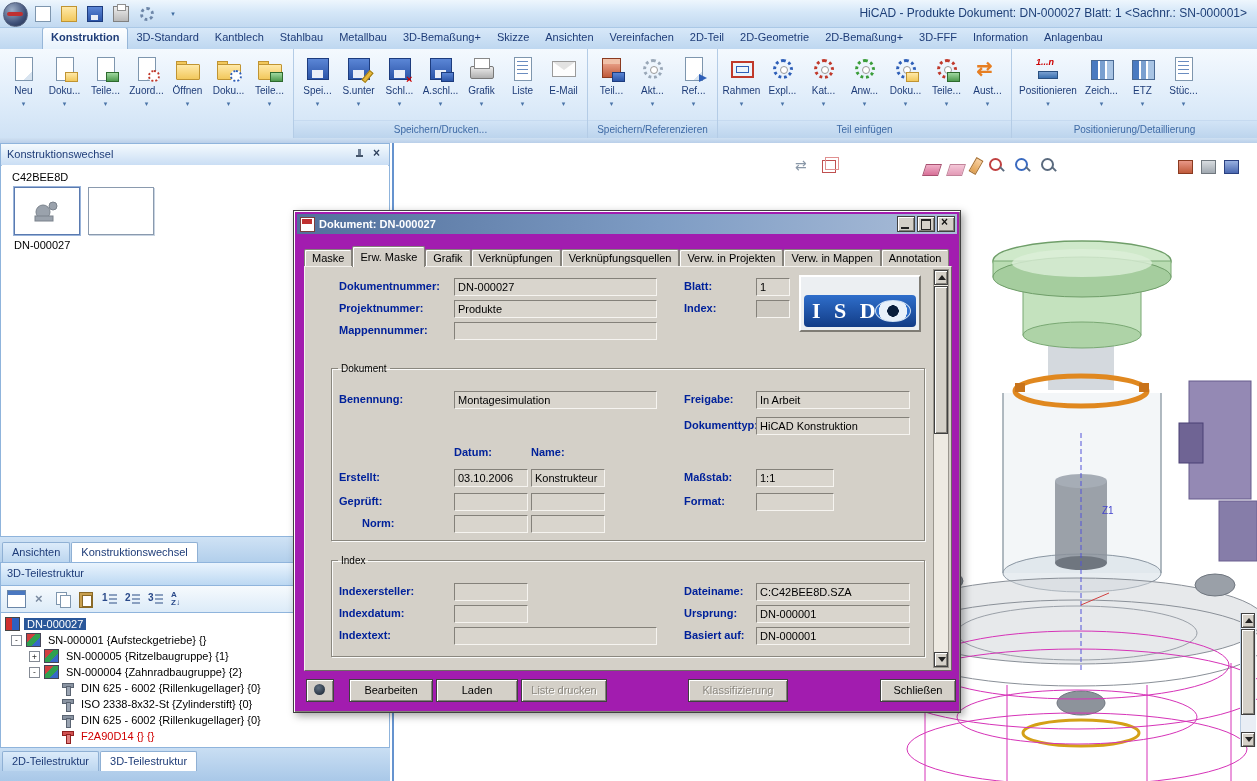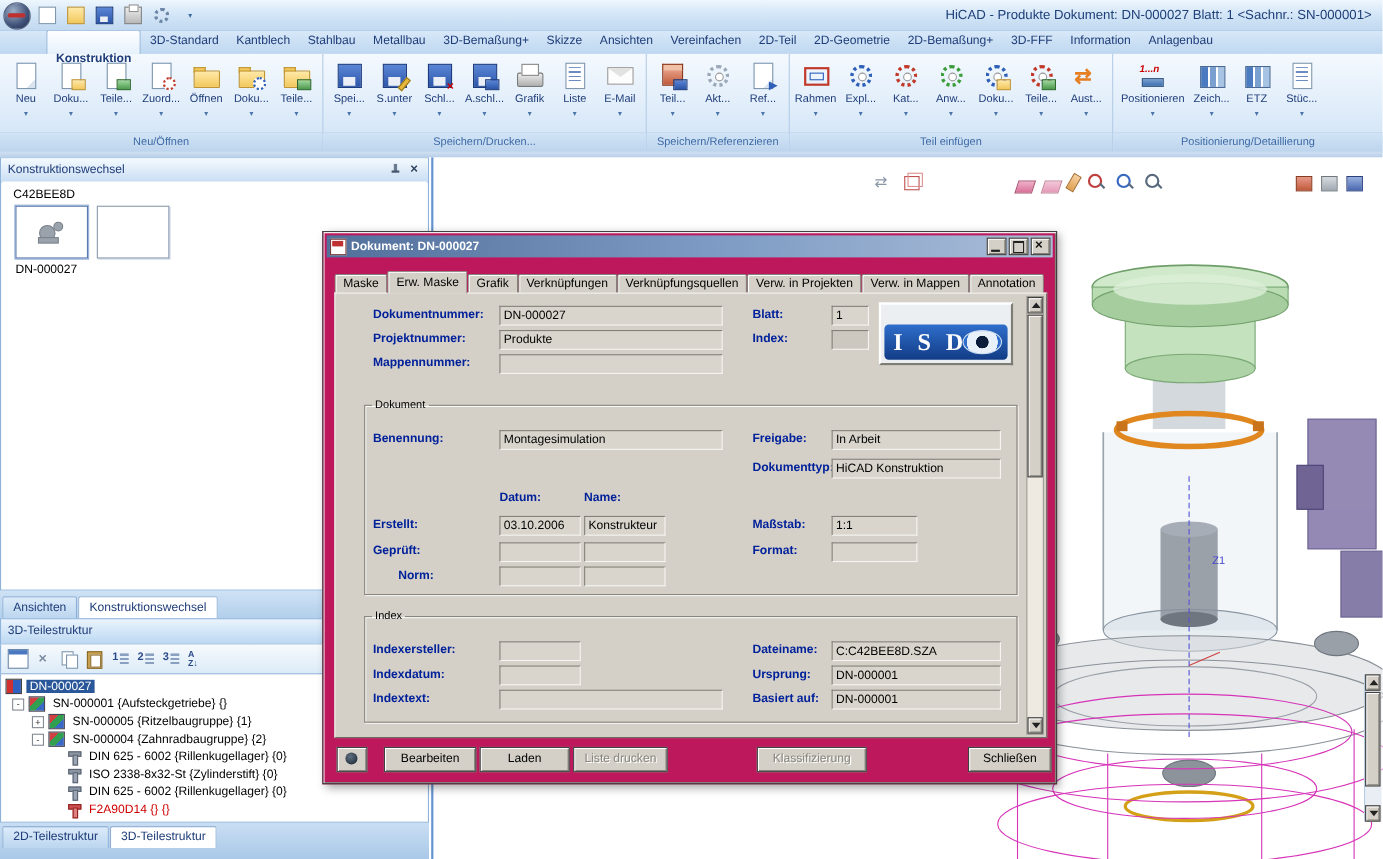--- a/index.html
+++ b/index.html
@@ -24,21 +24,21 @@
   .qi-print::after{content:"";position:absolute;left:3px;top:-3px;width:7px;height:5px;background:#fff;border:1px solid #909090;}
   .qi-gear{border:3px dotted #6d86a8;border-radius:50%;width:8px;height:8px;}
   .qdrop{font-size:7px;color:#3f6ca0;}
   #apptitle{position:absolute;right:10px;top:6px;color:#1e3f77;font-size:12px;white-space:nowrap;}
 
   
   #tabrow{position:absolute;left:0;top:27px;width:1257px;height:22px;
     background:linear-gradient(#d9e9f9,#bed7f0);display:flex;padding-left:42px;box-sizing:border-box;z-index:25;}
   .rtab{padding:4px 8px 0;color:#1e3c78;white-space:nowrap;height:22px;box-sizing:border-box;}
   .rtab.active{background:linear-gradient(#fdfeff,#e7f2fc);border:1px solid #96b6d8;border-bottom:none;
-    border-radius:3px 3px 0 0;font-weight:bold;padding-top:19px;}
+    border-radius:3px 3px 0 0;font-weight:bold;padding-top:3px;}
 
   
   #ribbon{position:absolute;left:0;top:49px;width:1257px;height:89px;display:flex;
     background:linear-gradient(#f4f9fe,#e0edfa 55%,#cfe2f5);border-bottom:1px solid #9ebcdc;z-index:20;}
   .rgroup{display:flex;flex-direction:column;border-right:1px solid #b4cce6;}
   .rgroup:last-child{flex:1;border-right:none;}
   .rgroup-buttons{flex:1;display:flex;align-items:flex-start;padding:2px 3px 0;}
   .rgroup-caption{height:17px;line-height:17px;text-align:center;color:#3e6aa5;font-size:10px;
     background:linear-gradient(#d2e4f6,#bcd4ed);border-top:1px solid #c6daf0;}
   .rbtn{width:41px;display:flex;flex-direction:column;align-items:center;padding-top:3px;height:66px;
@@ -169,21 +169,21 @@
   .vt-mag::before{content:"";position:absolute;left:1px;top:1px;width:9px;height:9px;border:2px solid #5a6a7e;border-radius:50%;}
   .vt-mag::after{content:"";position:absolute;left:11px;top:11px;width:6px;height:2px;background:#5a6a7e;transform:rotate(45deg);}
   .vt-mag.red::before{border-color:#c04040;}
   .vt-mag.plus::before{border-color:#3a6ac0;}
   .vt-cube{background:linear-gradient(#e89888,#c05a3a);border:1px solid #8a3a20;width:13px;height:12px;top:3px;}
   .vt-cube.gray{background:linear-gradient(#d8dce0,#a0a8b0);border-color:#70787f;}
   .vt-cube.blue{background:linear-gradient(#98b0e0,#4a68b0);border-color:#2a4080;}
   #axis-label{position:absolute;color:#4444cc;font-size:10px;z-index:6;}
 
   
-  #dlg{position:absolute;left:293px;top:210px;width:668px;height:503px;background:#be185d;
+  #dlg{position:absolute;left:293px;top:210px;width:668px;height:503px;background:#a21caf;
     border:1px solid #404040;box-shadow:inset 1px 1px 0 #fff,inset -1px -1px 0 #84817a,3px 3px 8px rgba(0,0,0,.35);
     box-sizing:border-box;z-index:40;}
   #dlg-title{position:absolute;left:3px;top:3px;right:3px;height:20px;display:flex;align-items:center;
     background:linear-gradient(90deg,#52709c,#7e9cc4 55%,#aabdd8);padding:0 2px;}
   .dlg-ico{width:13px;height:13px;background:#fff;border:1px solid #7a4040;position:relative;margin:0 4px 0 1px;}
   .dlg-ico::before{content:"";position:absolute;left:1px;top:1px;width:10px;height:5px;background:#c03030;}
   #dlg-title .ttl{flex:1;color:#fff;font-weight:bold;font-size:11px;}
   .wbtn{width:16px;height:14px;background:#d4d0c8;border:1px solid #404040;
     box-shadow:inset 1px 1px 0 #fff,inset -1px -1px 0 #84817a;margin-left:2px;position:relative;}
   .wb-min::before{content:"";position:absolute;left:3px;bottom:2px;width:8px;height:2px;background:#222;}
@@ -314,21 +314,20 @@
             <span class="arr"></span>
           </div>
         <div class="rbtn">
             <span class="ic icf">
               <i class="badge b-cube"></i>
             </span>
             <span class="lbl">Teile...</span>
             <span class="arr"></span>
           </div>
       </div>
-      <div class="rgroup-caption">Neu/Öffnen</div>
     </div>
 
     <div class="rgroup">
       <div class="rgroup-buttons">
         <div class="rbtn">
             <span class="ic icd"></span>
             <span class="lbl">Spei...</span>
             <span class="arr"></span>
           </div>
         <div class="rbtn">

